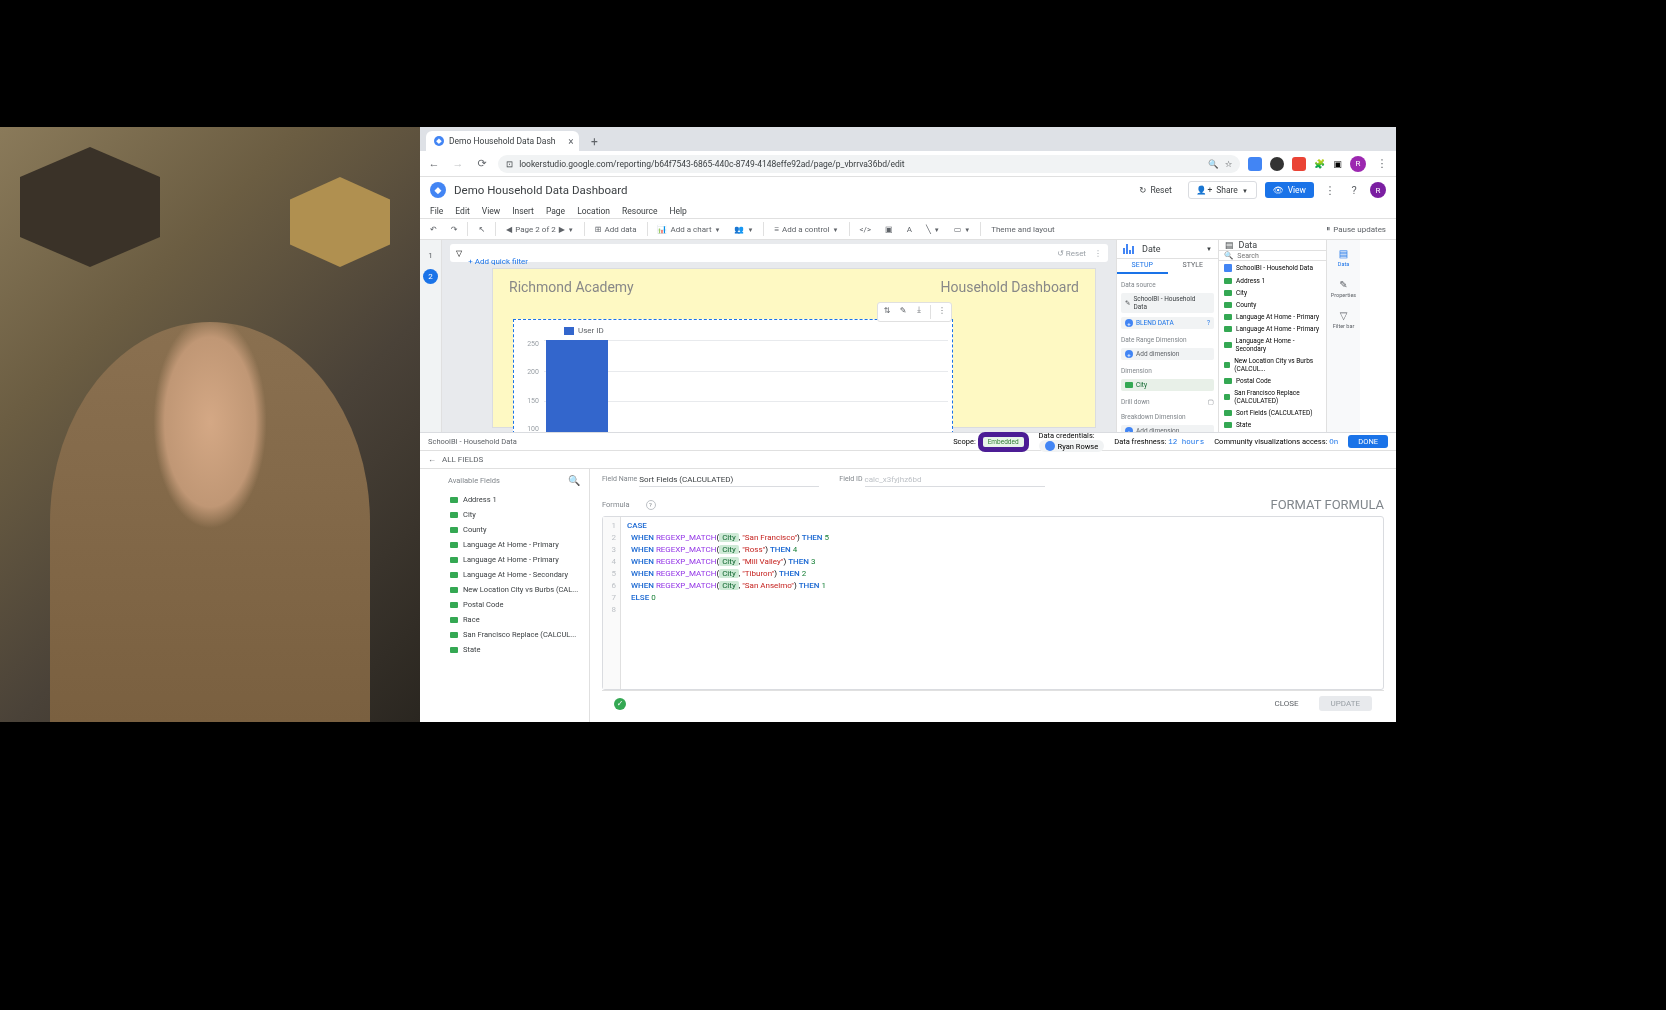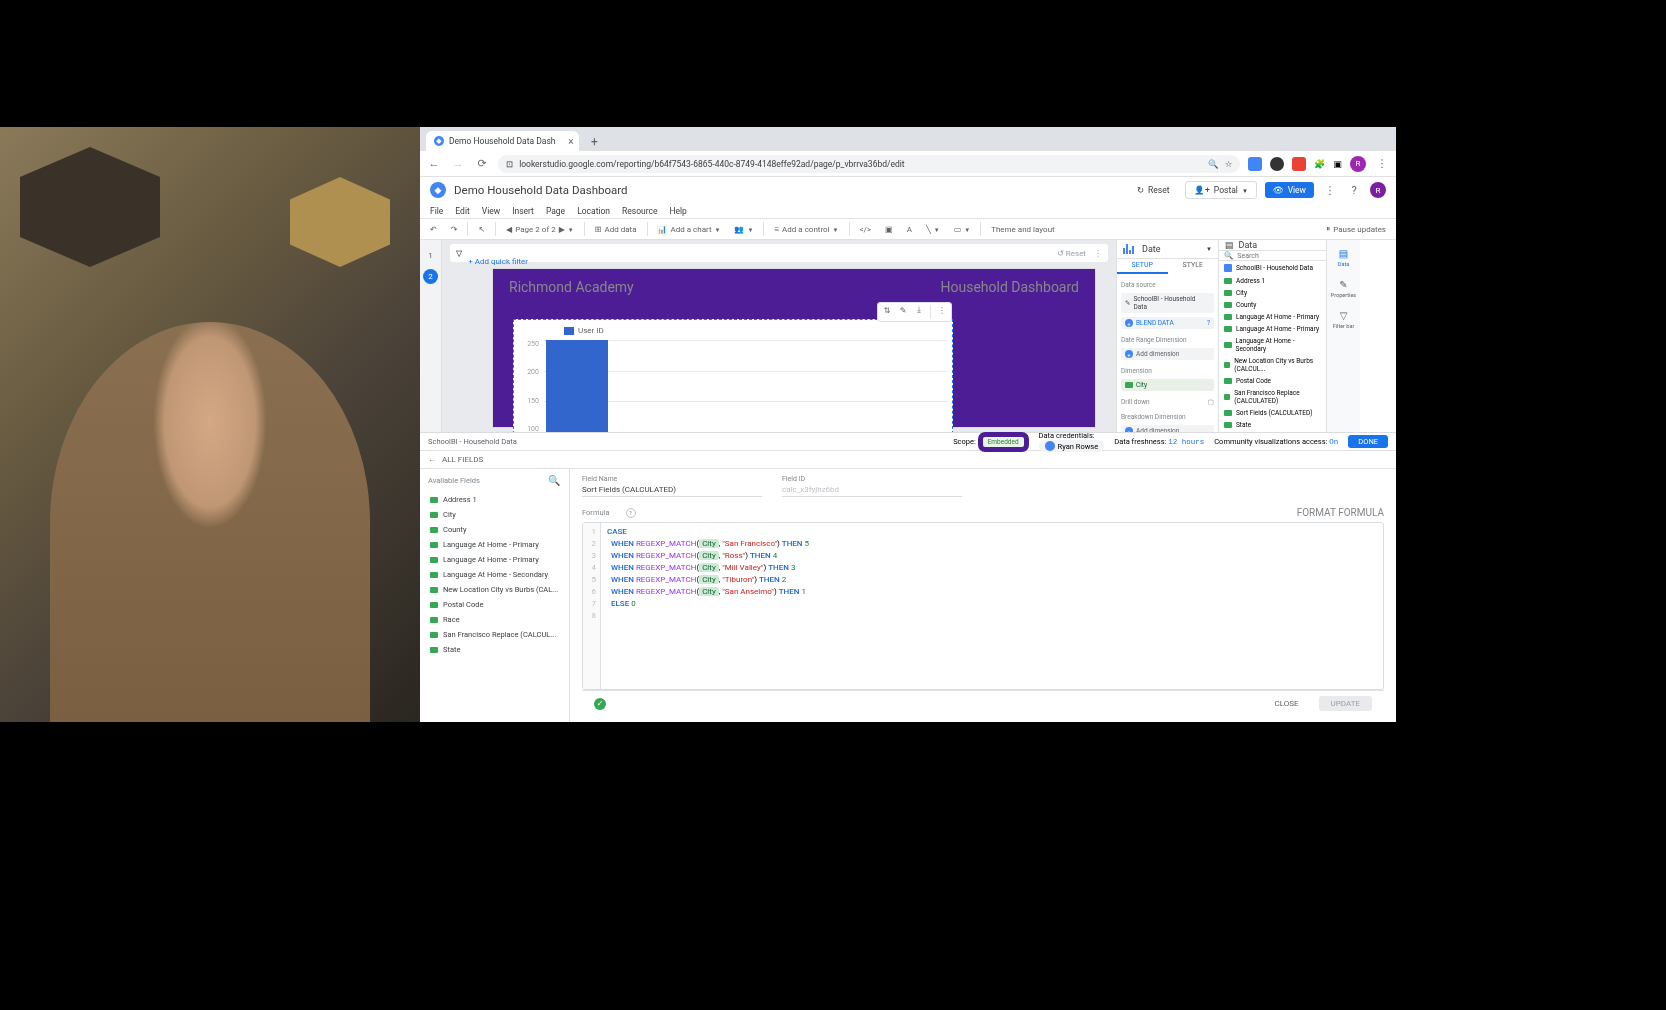--- a/index.html
+++ b/index.html
@@ -44,21 +44,21 @@
 .workspace { flex: 1; display: flex; overflow: hidden; }
 .page-tabs { width: 22px; background: #f1f3f4; border-right: 1px solid #e0e0e0; display: flex; flex-direction: column; align-items: center; padding-top: 8px; gap: 6px; }
 .page-num { width: 15px; height: 15px; border-radius: 50%; display: flex; align-items: center; justify-content: center; font-size: 8px; color: #5f6368; }
 .page-num.active { background: #1a73e8; color: #fff; }
 
 .canvas-area { flex: 1; background: #e8eaed; position: relative; overflow: hidden; }
 .filter-bar { position: absolute; top: 4px; left: 8px; right: 8px; height: 18px; background: #fff; border-radius: 3px; display: flex; align-items: center; padding: 0 6px; gap: 6px; font-size: 8px; }
 .quick-filter { color: #1a73e8; margin-top: 16px; }
 .filter-right { margin-left: auto; display: flex; gap: 8px; align-items: center; color: #9aa0a6; }
 
-.page-canvas { position: absolute; top: 28px; left: 50px; right: 20px; bottom: 4px; background: #4c1d95; border: 1px solid #dadce0; }
+.page-canvas { position: absolute; top: 28px; left: 50px; right: 20px; bottom: 4px; background: #fef9c3; border: 1px solid #dadce0; }
 .page-header { padding: 10px 16px; display: flex; justify-content: space-between; }
 .page-title { font-size: 14px; color: #888; font-weight: 400; }
 .page-subtitle { font-size: 14px; color: #888; font-weight: 400; }
 
 .chart-box { position: absolute; top: 50px; left: 20px; width: 440px; height: 115px; border: 1px dashed #1a73e8; background: #fff; }
 .chart-hover-icons { position: absolute; top: -18px; right: 0; display: flex; gap: 6px; background: #fff; padding: 2px 4px; border: 1px solid #e0e0e0; border-radius: 3px; }
 .chart-hover-icons span { width: 10px; height: 10px; display: flex; align-items: center; justify-content: center; font-size: 8px; color: #5f6368; }
 .chart-legend { position: absolute; top: 6px; left: 50px; display: flex; align-items: center; gap: 4px; font-size: 8px; color: #5f6368; }
 .legend-swatch { width: 10px; height: 8px; background: #3366cc; }
 .chart-axis { position: absolute; left: 0; top: 20px; bottom: 0; width: 28px; display: flex; flex-direction: column; justify-content: space-between; align-items: flex-end; padding-right: 3px; font-size: 7px; color: #9aa0a6; }
@@ -102,38 +102,38 @@
 .fe-right { margin-left: auto; display: flex; gap: 10px; align-items: center; }
 .pill { padding: 1px 5px; border-radius: 7px; font-size: 6.5px; }
 .pill-embed { background: #e8f5e9; color: #2e7d32; border: 5px solid #4c1d95; }
 .user-pill { background: #f1f3f4; padding: 1px 6px; border-radius: 8px; display: flex; align-items: center; gap: 3px; }
 .user-av { width: 10px; height: 10px; border-radius: 50%; background: #4285f4; }
 .link-blue { color: #1a73e8; font-family: Liberation Mono, monospace; }
 .done-btn { background: #1a73e8; color: #fff; padding: 2px 10px; border-radius: 3px; }
 
 .fe-allfields { height: 18px; display: flex; align-items: center; padding: 0 8px; gap: 6px; font-size: 8px; color: #5f6368; border-bottom: 1px solid #e0e0e0; }
 
-.fe-body { flex: 1; display: flex; overflow: hidden; }
+.fe-body { flex: 1; display: flex; overflow: hidden; margin-left: 20px; }
 .fe-sidebar { width: 150px; border-right: 1px solid #e0e0e0; display: flex; flex-direction: column; }
 .fe-side-head { padding: 6px 8px; font-size: 7.5px; color: #80868b; display: flex; align-items: center; }
 .fe-search-icon { margin-left: auto; font-size: 10px; }
 .fe-field { padding: 3px 10px; font-size: 7.5px; color: #3c4043; display: flex; align-items: center; gap: 5px; }
 .fe-field-box { width: 8px; height: 6px; background: #34a853; border-radius: 1px; }
 
 .fe-main { flex: 1; display: flex; flex-direction: column; padding: 6px 12px; }
 .fe-inputs { display: flex; gap: 20px; margin-bottom: 10px; }
-.fe-input-group { display: flex; flex-direction: column; gap: 2px; }
+.fe-input-group { display: flex; flex-direction: row; gap: 2px; }
 .fe-label { font-size: 7px; color: #80868b; }
 .fe-value { font-size: 8px; color: #3c4043; border-bottom: 1px solid #dadce0; padding-bottom: 2px; min-width: 180px; }
 .fe-value.muted { color: #bdc1c6; }
 
 .formula-row { display: flex; align-items: center; gap: 16px; margin-bottom: 4px; }
 .formula-label { font-size: 7.5px; color: #80868b; }
 .help-circle { width: 10px; height: 10px; border: 1px solid #bdc1c6; border-radius: 50%; display: flex; align-items: center; justify-content: center; font-size: 6px; color: #80868b; }
-.format-link { margin-left: auto; font-size: 10px; color: #80868b; padding-left: 25px; }
+.format-link { margin-left: auto; font-size: 13px; color: #80868b; padding-left: 25px; }
 
 .code-editor { flex: 1; border: 1px solid #dadce0; border-radius: 3px; display: flex; font-family: 'Roboto Mono', monospace; font-size: 8px; }
 .gutter { width: 18px; background: #fafafa; border-right: 1px solid #e0e0e0; text-align: right; padding: 3px 4px 0 0; color: #bdc1c6; line-height: 12px; }
 .code-lines { flex: 1; padding: 3px 6px; line-height: 12px; }
 .code-line { white-space: pre; }
 .kw { color: #1967d2; font-weight: 500; }
 .fn { color: #9334e6; }
 .chip-inline { background: #ceead6; color: #0d652d; padding: 0 3px; border-radius: 2px; }
 .str { color: #c5221f; }
 .num { color: #188038; }
@@ -183,21 +183,21 @@
       <div class="avatar-circle">R</div>
       <span class="nav-icon">⋮</span>
     </div>
   </div>
 
   <div class="titlebar">
     <div class="logo">◆</div>
     <span class="doc-title">Demo Household Data Dashboard</span>
     <div class="title-right">
       <div class="btn btn-ghost">↻ <span>Reset</span></div>
-      <div class="btn btn-share">👤+ <span>Postal</span> <span class="caret">▼</span></div>
+      <div class="btn btn-share">👤+ <span>Share</span> <span class="caret">▼</span></div>
       <div class="btn btn-view">👁 <span>View</span></div>
       <span class="nav-icon">⋮</span>
       <span class="nav-icon">?</span>
       <div class="avatar-circle" style="background:#7b1fa2">R</div>
     </div>
   </div>
 
   <div class="menubar">
     <span>File</span>
     <span>Edit</span>

